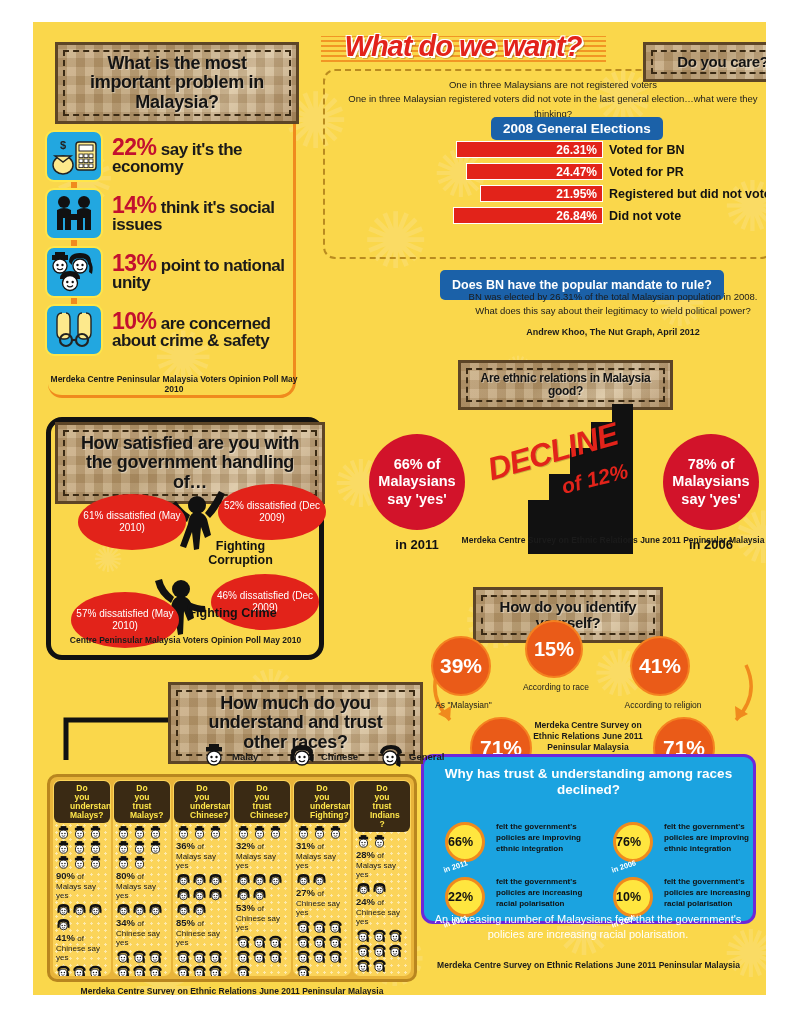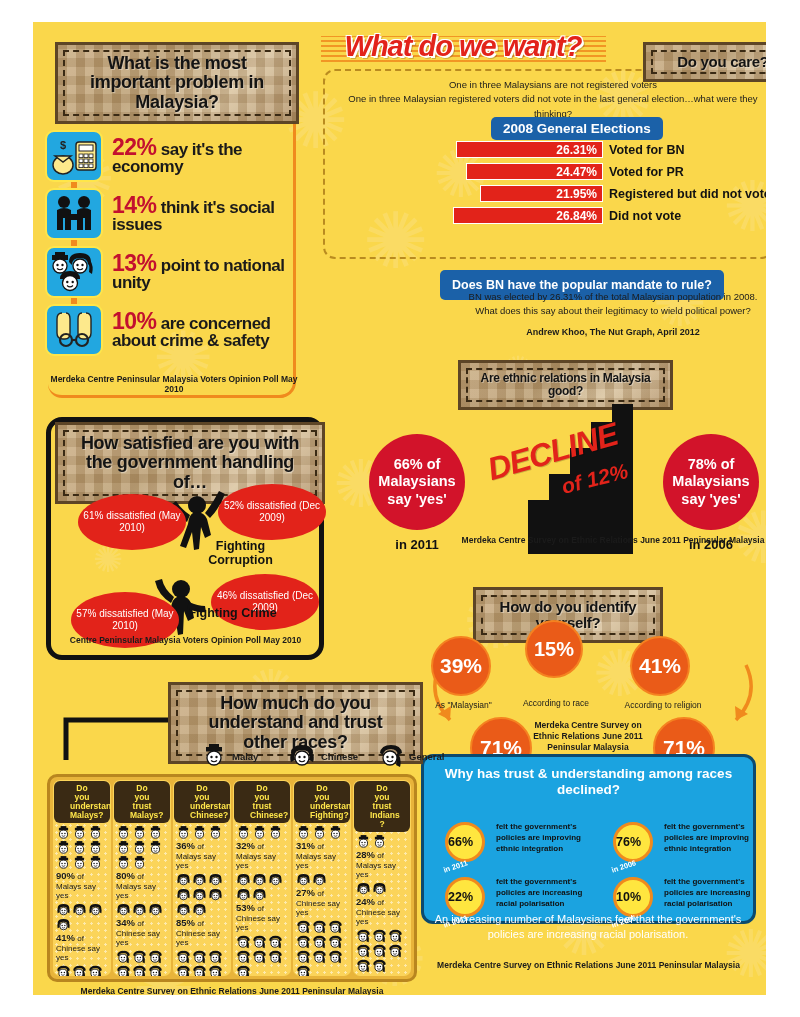--- a/index.html
+++ b/index.html
@@ -91,21 +91,21 @@
   .plaque-ident{position:absolute;left:440px;top:565px;width:190px;}
   .ocircle{position:absolute;border-radius:50%;background:#ea5b18;color:#fff;
     font-weight:bold;display:flex;align-items:center;justify-content:center;
     border:2px solid #f58220;}
   .ocap{position:absolute;font-size:8.5px;color:#1b1b1b;text-align:center;}
   #ident-src{position:absolute;left:495px;top:698px;width:120px;text-align:center;
     font-size:8.5px;font-weight:bold;color:#1b1b1b;line-height:1.3;}
 
   
   #bluebox{position:absolute;left:388px;top:732px;width:335px;height:170px;background:#1ba3e0;
-    border:3px solid #0c4a6e;border-radius:12px;}
+    border:3px solid #6d28d9;border-radius:12px;}
   #bluebox h3{color:#fff;text-align:center;font-size:13.5px;font-weight:bold;margin-top:9px;line-height:1.15;}
   .ycircle{position:absolute;width:40px;height:40px;border-radius:50%;background:#ffe63f;
     border:3px solid #f08a1d;color:#111;font-weight:bold;font-size:12.5px;
     display:flex;align-items:center;}
   .ylab{position:absolute;font-size:7.5px;font-weight:bold;color:#fff;transform:rotate(-18deg);}
   .bdesc{position:absolute;font-size:8px;font-weight:bold;color:#111;line-height:1.35;width:105px;}
   #blue-foot{position:absolute;left:400px;top:890px;width:310px;text-align:center;
     color:#fff;font-size:11px;line-height:1.35;}
   #credit-blue{position:absolute;left:388px;top:938px;width:335px;}
 
@@ -380,21 +380,21 @@
   </svg>
 
   <div class="ocircle" style="left:398px;top:614px;width:60px;height:60px;font-size:21px;">
     <span>39%</span>
   </div>
   <div class="ocap" style="left:388px;top:678px;width:85px;">As "Malaysian"</div>
 
   <div class="ocircle" style="left:492px;top:598px;width:58px;height:58px;font-size:20px;">
     <span>15%</span>
   </div>
-  <div class="ocap" style="left:478px;top:676px;width:90px;">According to race</div>
+  <div class="ocap" style="left:478px;top:660px;width:90px;">According to race</div>
 
   <div class="ocircle" style="left:597px;top:614px;width:60px;height:60px;font-size:21px;">
     <span>41%</span>
   </div>
   <div class="ocap" style="left:580px;top:678px;width:100px;">According to religion</div>
 
   <div class="ocircle" style="left:437px;top:695px;width:62px;height:62px;font-size:21px;">
     <span>71%</span>
   </div>
   <div class="ocap" style="left:420px;top:762px;width:100px;">of this group are Indian</div>

